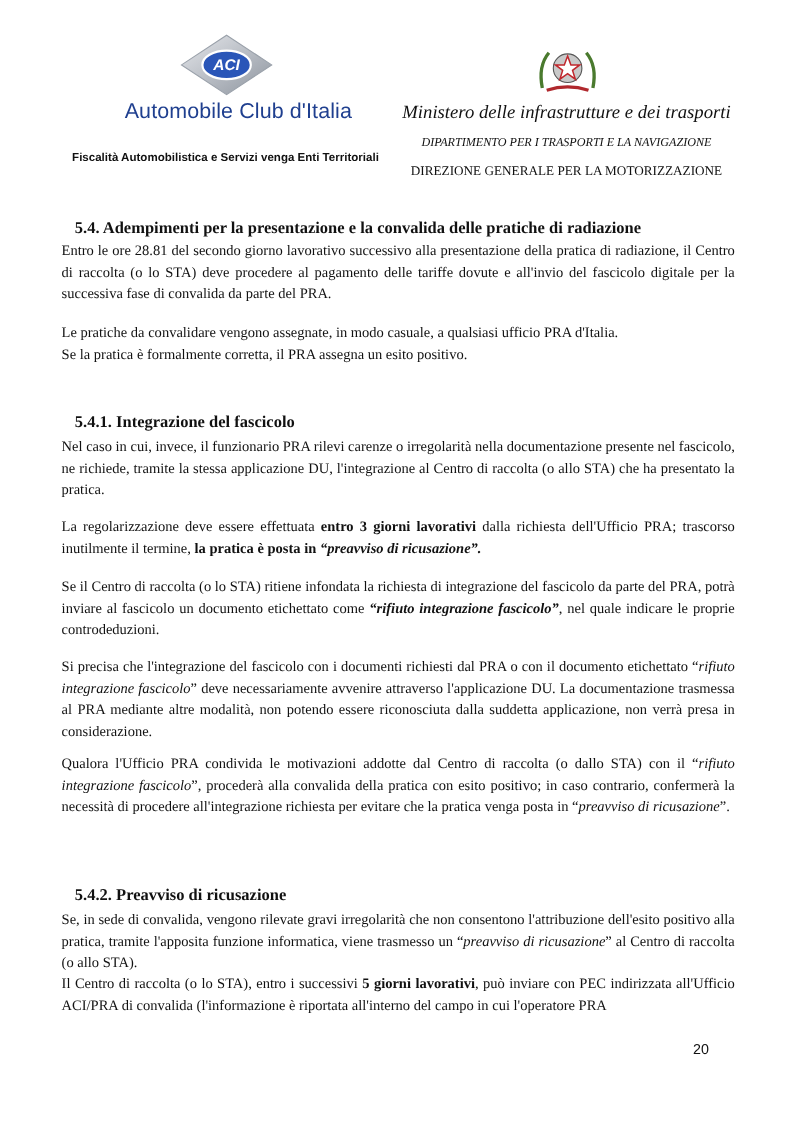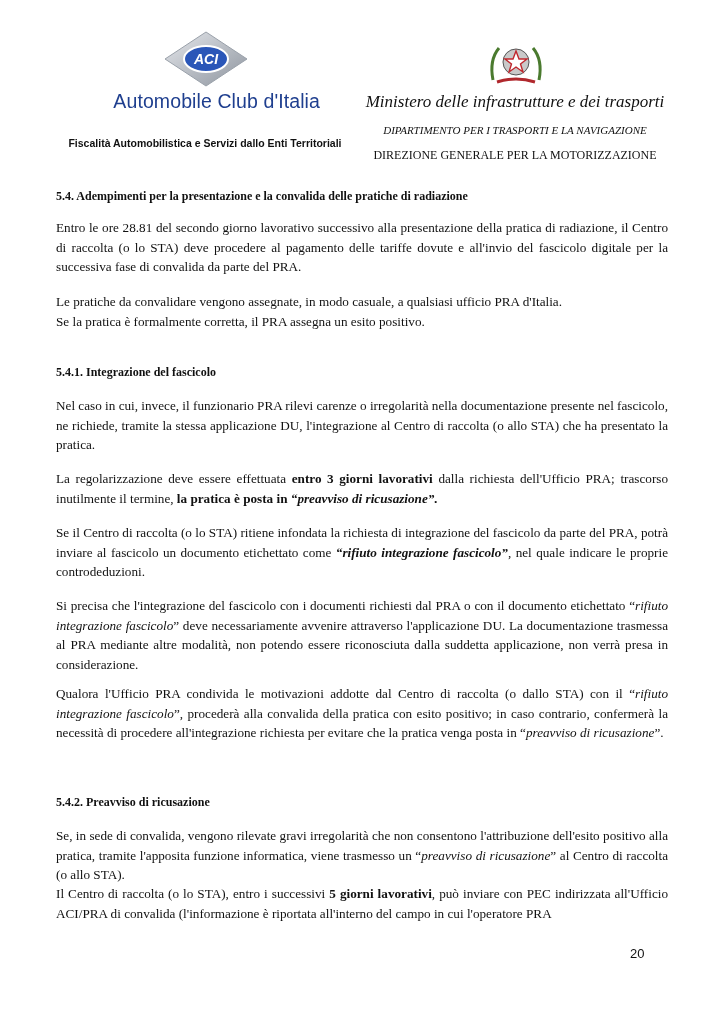--- a/index.html
+++ b/index.html
@@ -22,21 +22,21 @@
     font-style: italic; font-size: 17px; color: #111;
   }
   .min-dept {
     position: absolute; left: 350px; top: 124px; width: 330px; text-align: center;
     font-style: italic; font-size: 11px; color: #111;
   }
   .min-dir {
     position: absolute; left: 350px; top: 148px; width: 330px; text-align: center;
     font-size: 12px; color: #111;
   }
-  h2 { font-size: 12px; font-weight: bold; margin: 0; line-height: 18px; }
+  h2 { font-size: 15px; font-weight: bold; margin: 12px; line-height: 18px; }
   p { font-size: 13.2px; line-height: 19.6px; margin: 0; text-align: justify; }
   .ab { position: absolute; left: 56px; width: 612px; }
   .page-num { position: absolute; left: 630px; top: 946px; font-family: "Liberation Sans", sans-serif; font-size: 13px; color: #111; }
 </style>
 </head>
 <body>
 
 <div class="aci-logo">
   <svg width="86" height="58" viewBox="0 0 86 58">
     <defs>
@@ -45,21 +45,21 @@
         <stop offset="1" stop-color="#8d949e"></stop>
       </linearGradient>
     </defs>
     <polygon points="43,2 84,29 43,56 2,29" fill="url(#g1)" stroke="#9aa1aa" stroke-width="1"></polygon>
     <ellipse cx="43" cy="29" rx="22" ry="13" fill="#2a56b8" stroke="#ffffff" stroke-width="2"></ellipse>
     <text x="43" y="34" text-anchor="middle" font-family="Liberation Sans, sans-serif" font-weight="bold" font-style="italic" font-size="14" fill="#ffffff">ACI</text>
   </svg>
 </div>
 <div class="aci-title">Automobile Club d'Italia</div>
 <div class="aci-dept">
-  <div>Fiscalità Automobilistica e Servizi dallo Enti Territoriali</div>
+  <div>Fiscalità Automobilistica e Servizi venga Enti Territoriali</div>
 </div>
 
 <div class="emblem">
   <svg width="58" height="48" viewBox="0 0 58 48">
     <path d="M6,40 Q2,20 12,8" stroke="#4a7a2e" stroke-width="3" fill="none"></path>
     <path d="M52,40 Q56,20 46,8" stroke="#4a7a2e" stroke-width="3" fill="none"></path>
     <circle cx="29" cy="22" r="13" fill="#c9c9c9" stroke="#555" stroke-width="1"></circle>
     <polygon points="29,11 32,19 40,19 33.5,24 36,32 29,27 22,32 24.5,24 18,19 26,19" fill="#ffffff" stroke="#c0272d" stroke-width="1.4"></polygon>
     <path d="M10,42 Q29,36 48,42" stroke="#b0282d" stroke-width="3" fill="none"></path>
   </svg>

